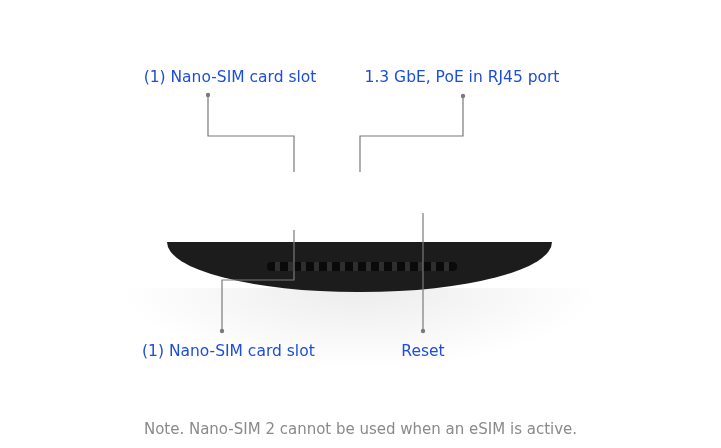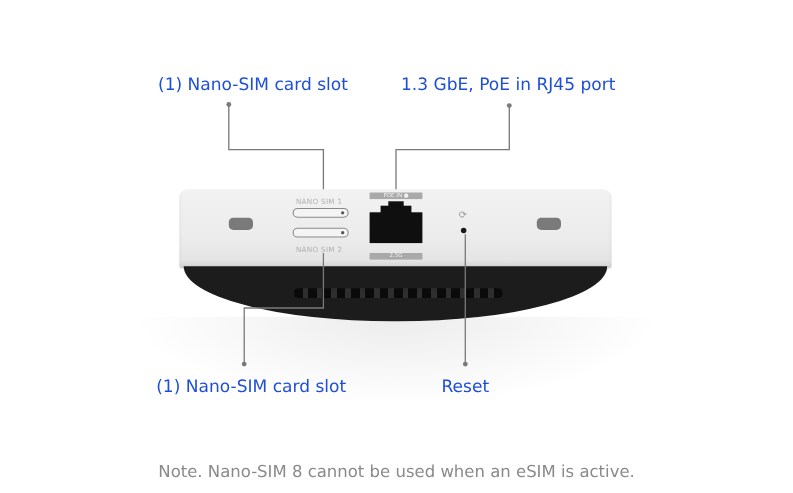--- a/index.html
+++ b/index.html
@@ -30,33 +30,20 @@
 </style>
 </head>
 <body>
 
 <div class="label" style="left:130px;top:67px;width:200px;">(1) Nano-SIM card slot</div>
 <div class="label" style="left:352px;top:67px;width:220px;">1.3 GbE, PoE in RJ45 port</div>
 
 <div class="shadow"></div>
 
 <div class="device">
-  <div class="body-top">
-    <div class="led" style="left:45px;"></div>
-    <div class="led" style="left:325px;"></div>
-    <div class="sim-text" style="left:106px;top:7px;">NANO SIM 1</div>
-    <div class="sim-slot" style="left:103px;top:17px;"></div>
-    <div class="sim-slot" style="left:103px;top:35px;"></div>
-    <div class="sim-text" style="left:106px;top:51px;">NANO SIM 2</div>
-    <div class="port-tag" style="top:3px;">POE IN ●</div>
-    <div class="rj45" style="top:21px;height:28px;"></div>
-    <div class="port-tag" style="top:58px;">2.5G</div>
-    <div class="reset-icon">⟳</div>
-    <div class="reset-hole"></div>
-  </div>
   <div class="base">
     <div class="vents"></div>
   </div>
 </div>
 
 <svg class="lines" width="721" height="448">
   <g stroke="#7a7a7a" stroke-width="1.2" fill="none">
     <polyline points="208,95 208,136 294,136 294,172"></polyline>
     <polyline points="463,96 463,136 360,136 360,172"></polyline>
     <polyline points="294,230 294,280 222,280 222,331"></polyline>
@@ -70,13 +57,13 @@
   </g>
 </svg>
 
 <div class="label" style="left:142px;top:341px;width:170px;">
   <div>(1) Nano-SIM card slot</div>
 </div>
 <div class="label" style="left:383px;top:341px;width:80px;">
   <div>Reset</div>
 </div>
 
-<div class="note">Note. Nano-SIM 8 cannot be used when an eSIM is active.</div>
+<div class="note">Note. Nano-SIM 2 cannot be used when an eSIM is active.</div>
 
 </body></html>

